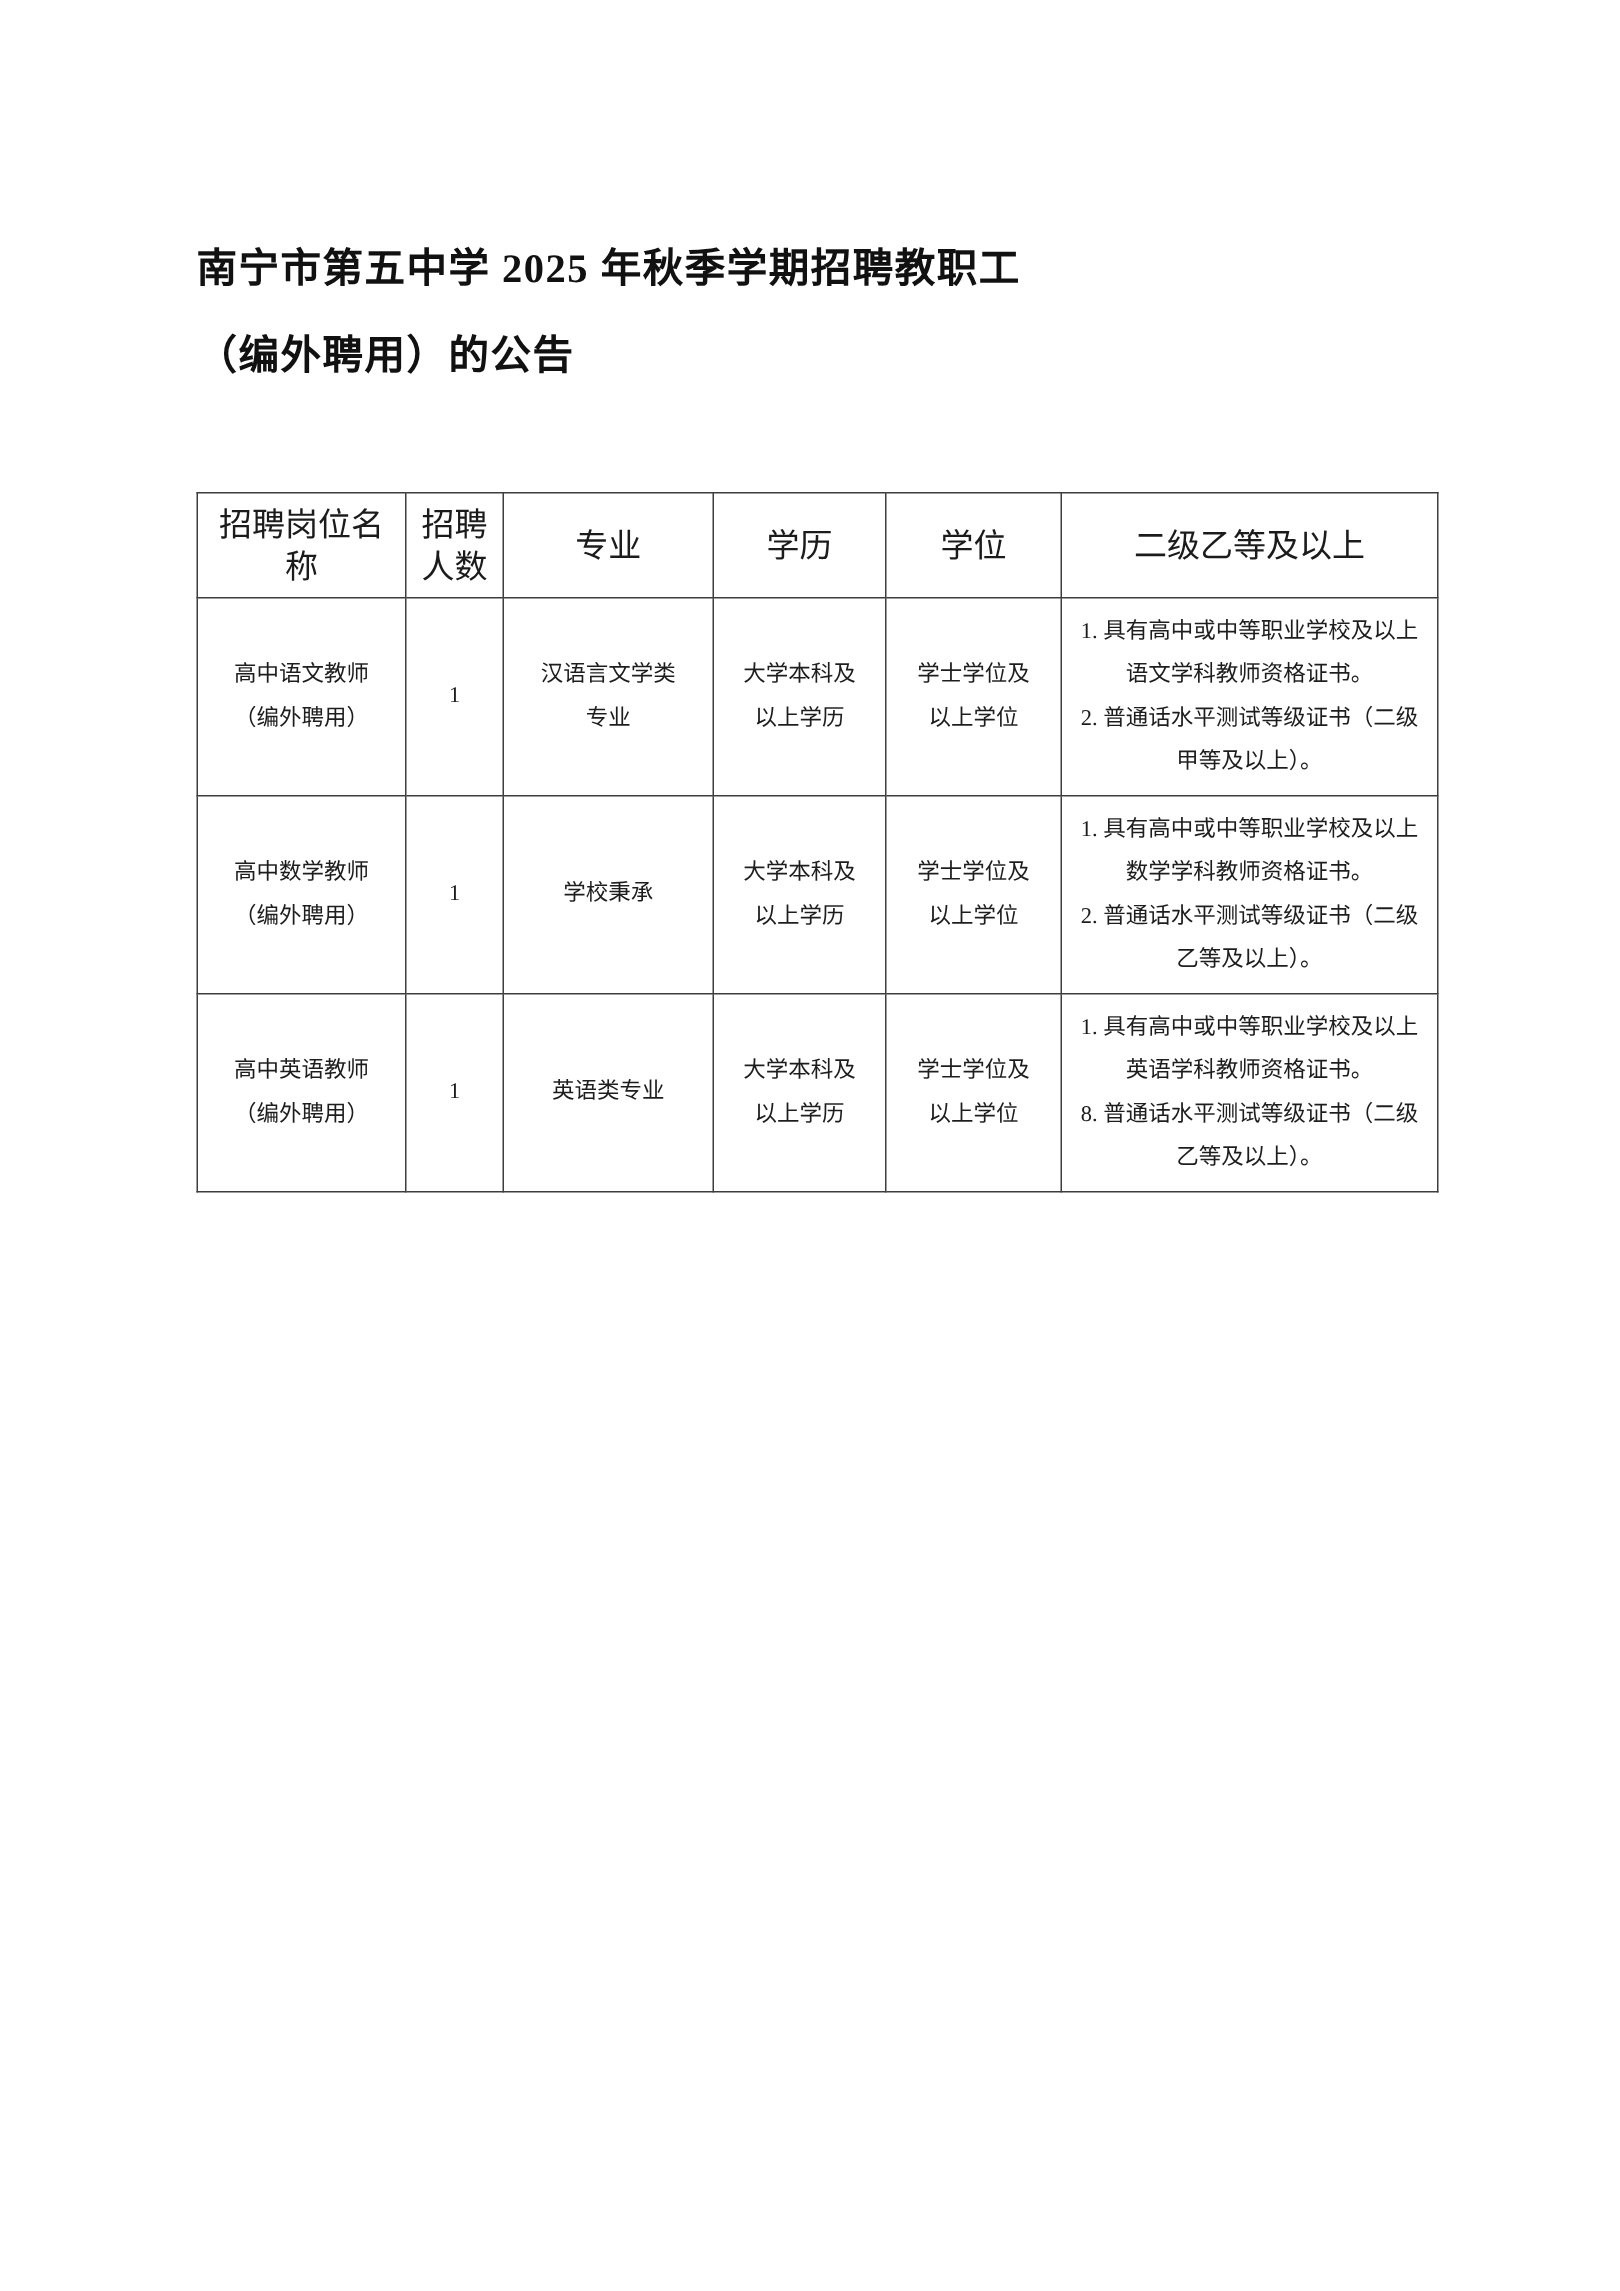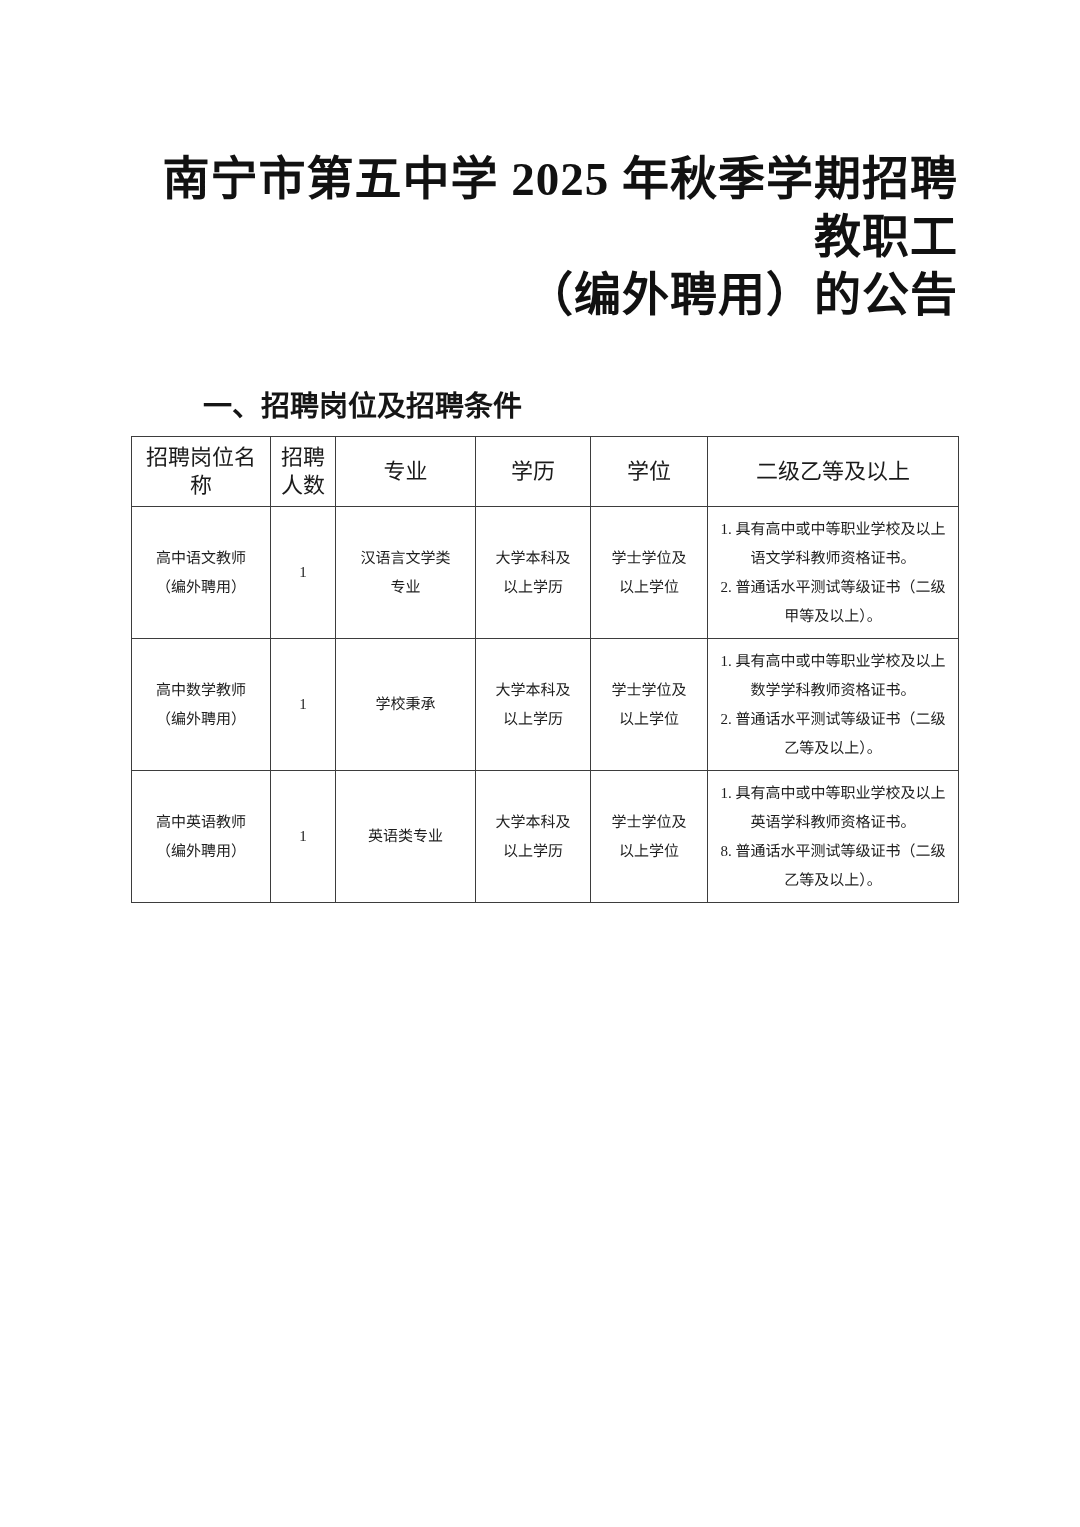--- a/index.html
+++ b/index.html
@@ -16,23 +16,23 @@
   }
   .page {
     box-sizing: border-box;
     width: 1080px;
     height: 1527px;
     padding: 150px 122px 40px 131px; 
   }
   .doc-title {
     font-family: "Liberation Serif", serif;
     font-weight: 700;
-    font-size: 47px;
+    font-size: 27px;
     line-height: 58px;
-    text-align: right;
+    text-align: left;
     color: #111111;
     white-space: pre-line;
     letter-spacing: 1px;
     margin: 0 0 62px 0;
   }
   .body-text {
     margin: 0 11px 0 14px;
     font-size: 28px;
     line-height: 50px;
     text-align: justify;
@@ -88,21 +88,20 @@
 </head>
 <body>
 
 <div class="page">
 
   <h1 class="doc-title">南宁市第五中学 2025 年秋季学期招聘教职工
 （编外聘用）的公告</h1>
 
 
 
-  <div class="section-heading">一、招聘岗位及招聘条件</div>
 
   <table class="recruit">
     <colgroup>
       <col style="width:139px">
       <col style="width:65px">
       <col style="width:140px">
       <col style="width:115px">
       <col style="width:117px">
       <col style="width:251px">
     </colgroup>

